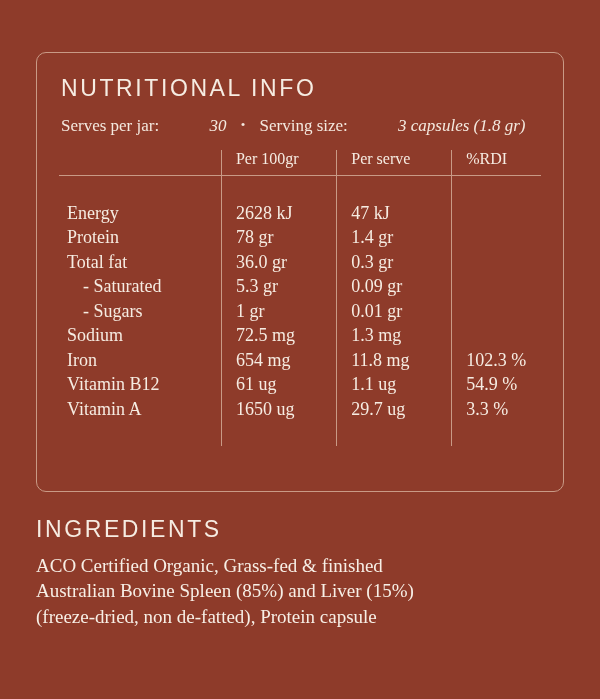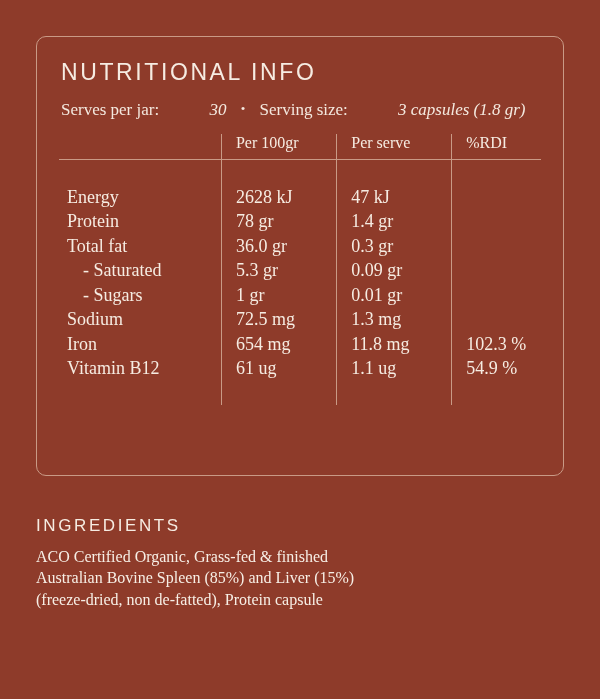--- a/index.html
+++ b/index.html
@@ -18,21 +18,21 @@
     position: relative;
     width: 600px;
     height: 699px;
     box-sizing: border-box;
   }
 
   
   .panel {
     position: absolute;
     left: 36px;
-    top: 36px;
+    top: 52px;
     width: 528px;
     height: 440px;
     border: 1px solid #c99a86;
     border-radius: 10px;
     box-sizing: border-box;
     padding: 18px 22px 10px 22px;
   }
   .panel-title {
     font-family: "Liberation Sans", sans-serif;
     font-size: 23px;
@@ -103,27 +103,27 @@
 
   
   .ingredients {
     position: absolute;
     left: 36px;
     top: 516px;
     width: 528px;
   }
   .ing-title {
     font-family: "Liberation Sans", sans-serif;
-    font-size: 17px;
+    font-size: 23px;
     letter-spacing: 2.6px;
     color: #f6ece2;
     margin: 0 0 10px 0;
   }
   .ing-body {
-    font-size: 16px;
+    font-size: 19px;
     line-height: 1.33;
     color: #f7efe6;
   }
   .ing-body div { white-space: nowrap; }
 </style>
 </head>
 <body>
 
 <div class="page">
 
@@ -203,20 +203,26 @@
           <td class="vline cellpad">654 mg</td>
           <td class="vline cellpad">11.8 mg</td>
           <td class="vline cellpad">102.3 %</td>
         </tr>
         <tr>
           <td class="namepad">Vitamin B12</td>
           <td class="vline cellpad">61 ug</td>
           <td class="vline cellpad">1.1 ug</td>
           <td class="vline cellpad">54.9 %</td>
         </tr>
+        <tr>
+          <td class="namepad">Vitamin A</td>
+          <td class="vline cellpad">1650 ug</td>
+          <td class="vline cellpad">29.7 ug</td>
+          <td class="vline cellpad">3.3 %</td>
+        </tr>
 
         <tr class="spacer-row-bottom">
           <td></td>
           <td class="vline"></td>
           <td class="vline"></td>
           <td class="vline"></td>
         </tr>
       </tbody>
     </table>
   </div>

